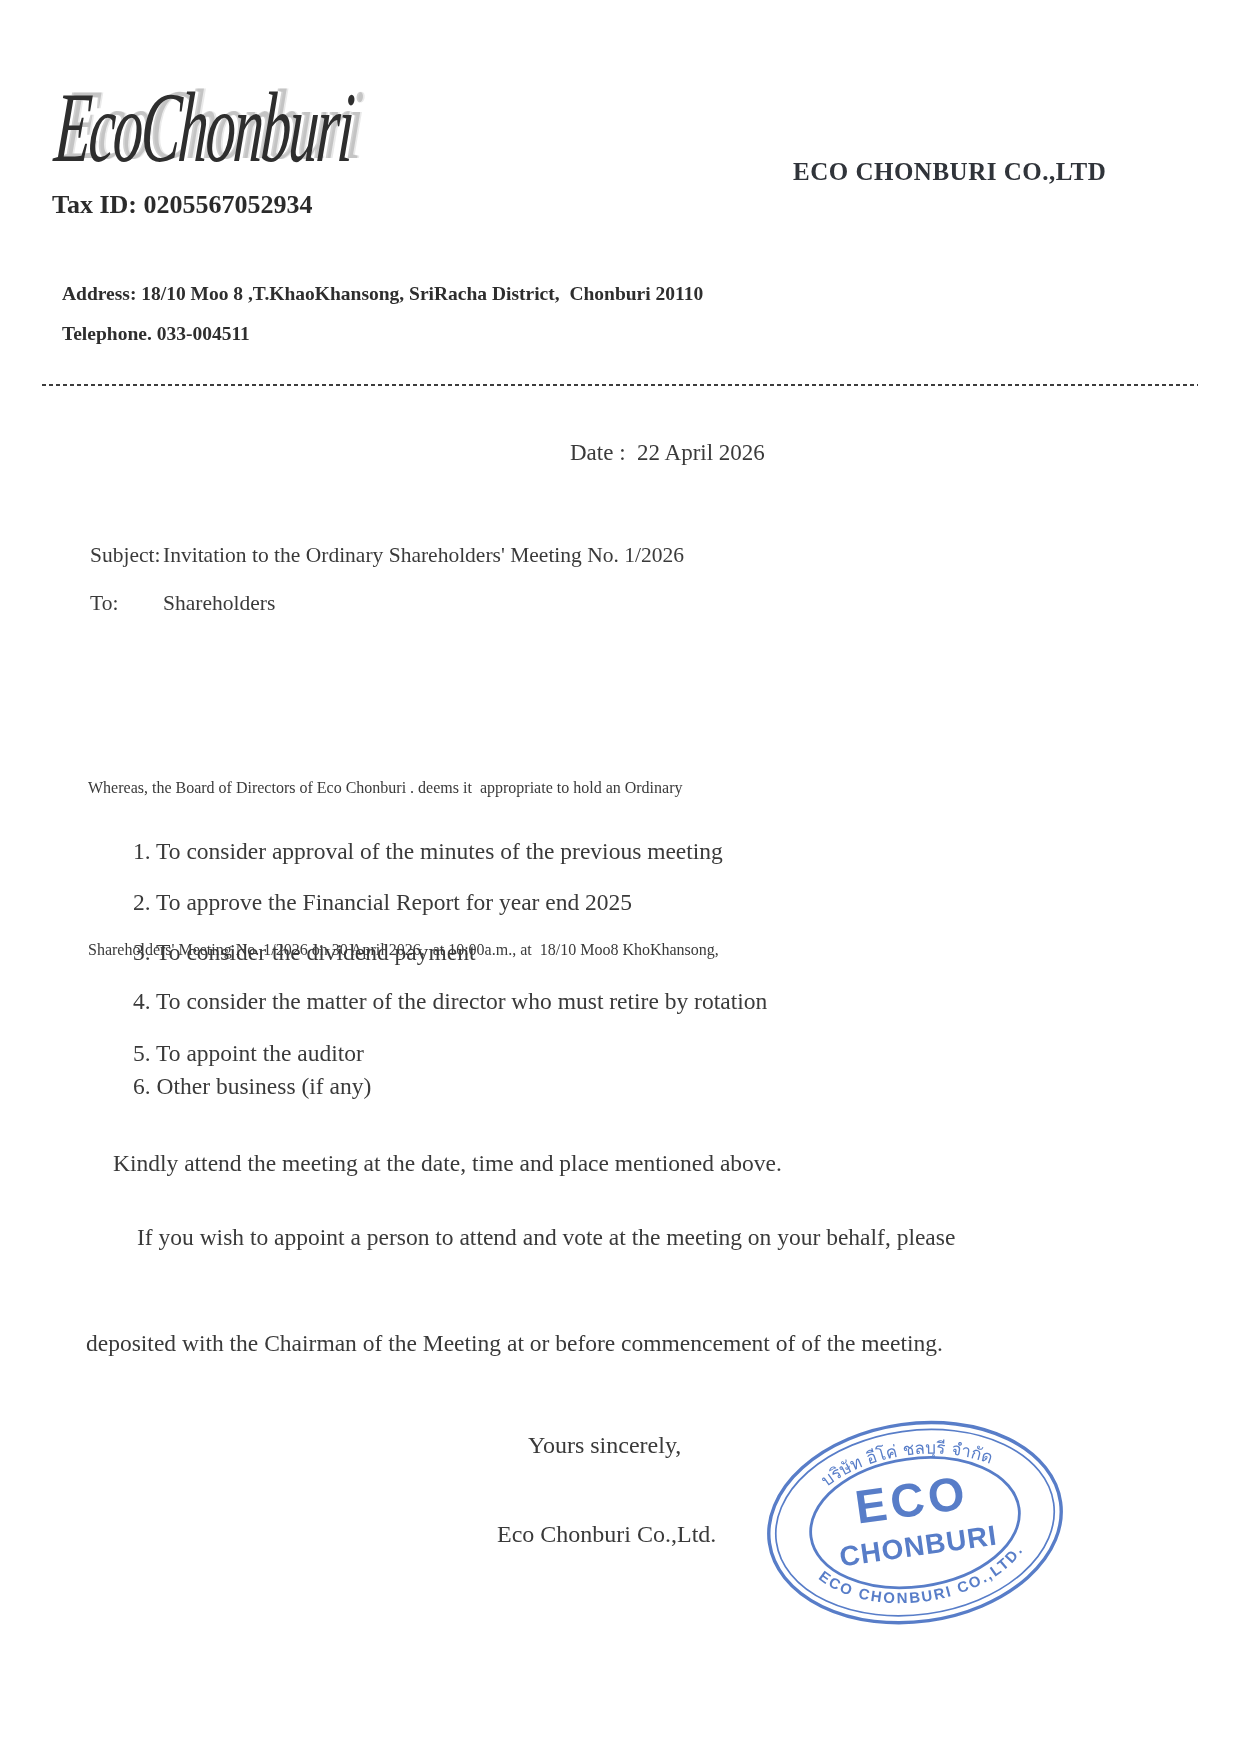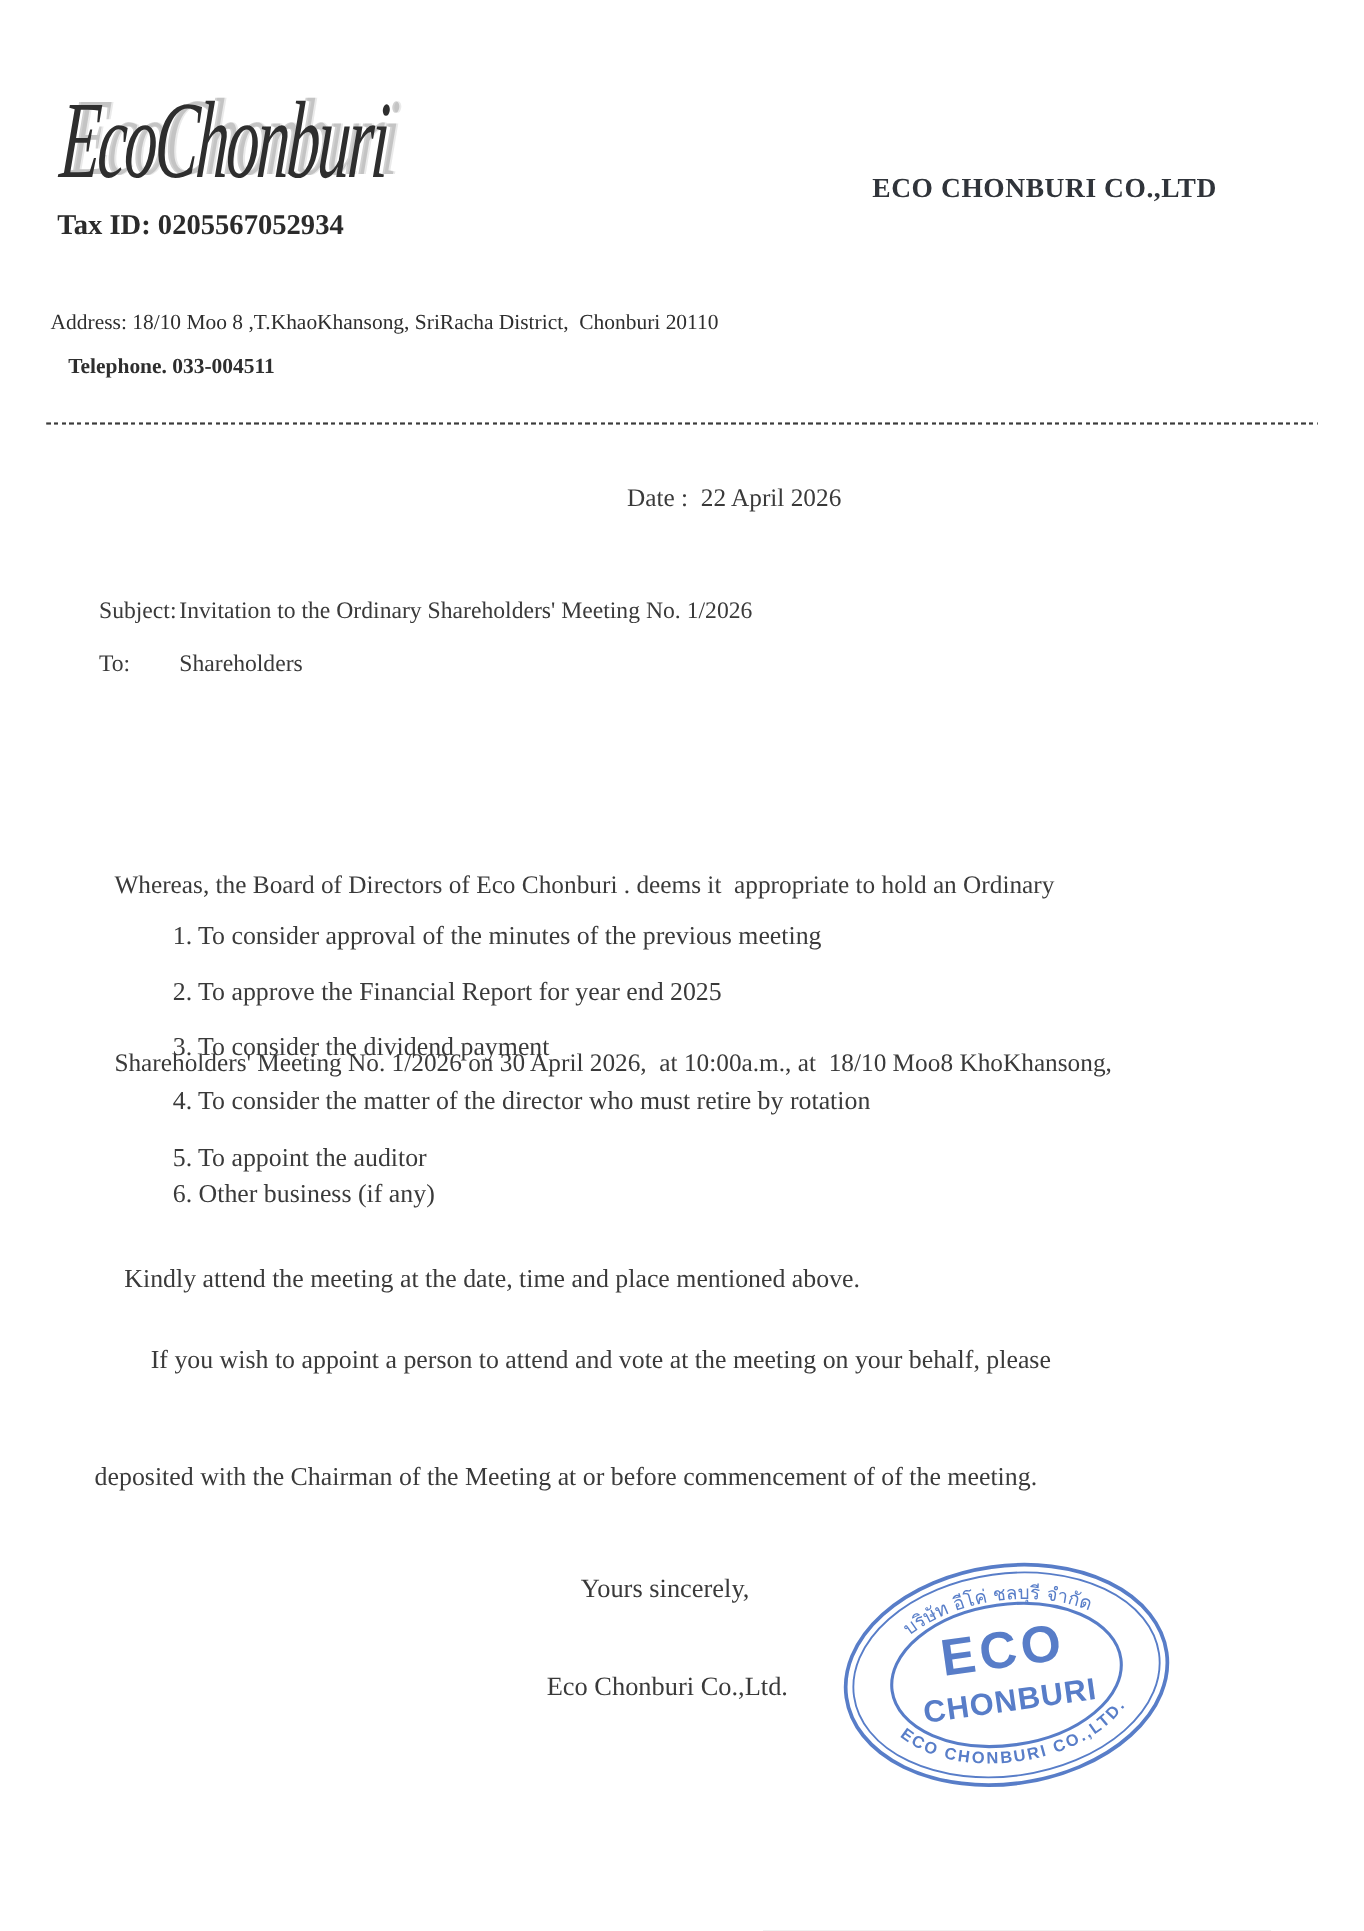--- a/index.html
+++ b/index.html
@@ -32,42 +32,42 @@
   .company-name {
     top: 158px; left: 793px;
     font-size: 25px; font-weight: bold;
     letter-spacing: 0.5px; color: #30343a;
   }
   .tax-id {
     top: 190px; left: 52px;
     font-size: 26px; font-weight: bold; color: #2b2b2b;
   }
   .address-line {
-    top: 283px; left: 46px;
-    font-size: 19.5px; font-weight: normal; color: #2e2e2e;
+    top: 283px; left: 62px;
+    font-size: 19.5px; font-weight: bold; color: #2e2e2e;
   }
   .phone-line {
     top: 323px; left: 62px;
     font-size: 19.5px; font-weight: bold; color: #2e2e2e;
   }
   .rule {
     top: 384px; left: 42px; right: 42px; height: 2px;
     background: repeating-linear-gradient(90deg,
       #3c3c3c 0px, #3c3c3c 4px, transparent 4px, transparent 7px);
   }
 
   
   .date-line   { top: 440px; left: 570px; font-size: 23px; text-align: right; }
   .subject-label { top: 543px; left: 90px;  font-size: 21.5px; }
   .subject-value { top: 543px; left: 163px; font-size: 21.5px; }
   .to-label      { top: 591px; left: 90px;  font-size: 21.5px; }
   .to-value      { top: 591px; left: 163px; font-size: 21.5px; }
 
-  .body-par { top: 670px; left: 88px; font-size: 23px; line-height: 54px; margin-left: 16px; }
-  .agenda-item { left: 133px; font-size: 23.5px; margin-left: 24px; }
+  .body-par { top: 653px; left: 88px; font-size: 16px; line-height: 54px; }
+  .agenda-item { left: 133px; font-size: 23.5px; }
   .kindly-line { top: 1150px; left: 113px; font-size: 23.5px; }
   .proxy-line  { font-size: 23.5px; }
   .closing-line    { top: 1432px; left: 528px; font-size: 24px; }
   .signature-line  { top: 1521px; left: 497px; font-size: 24px; }
 
   
   .stamp {
     top: 1384px; left: 758px; width: 304px; height: 206px;
     transform: rotate(-8deg);
     opacity: 0.92;

